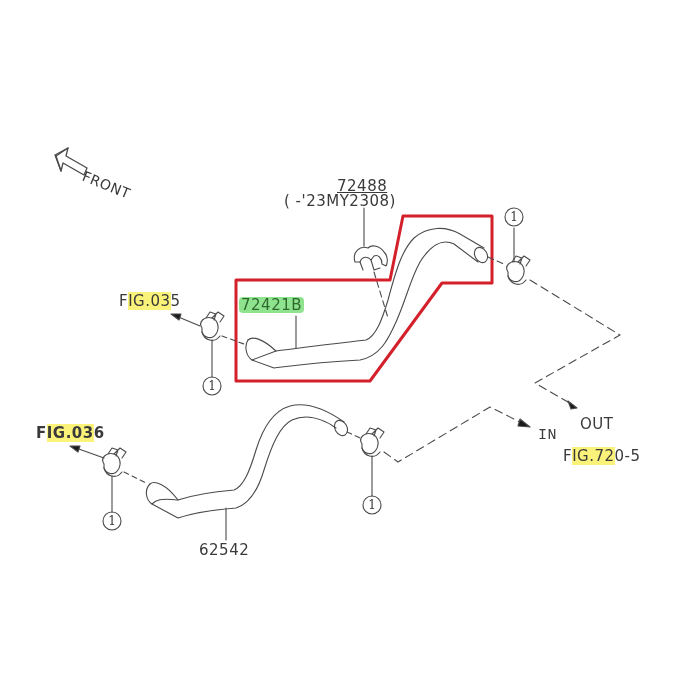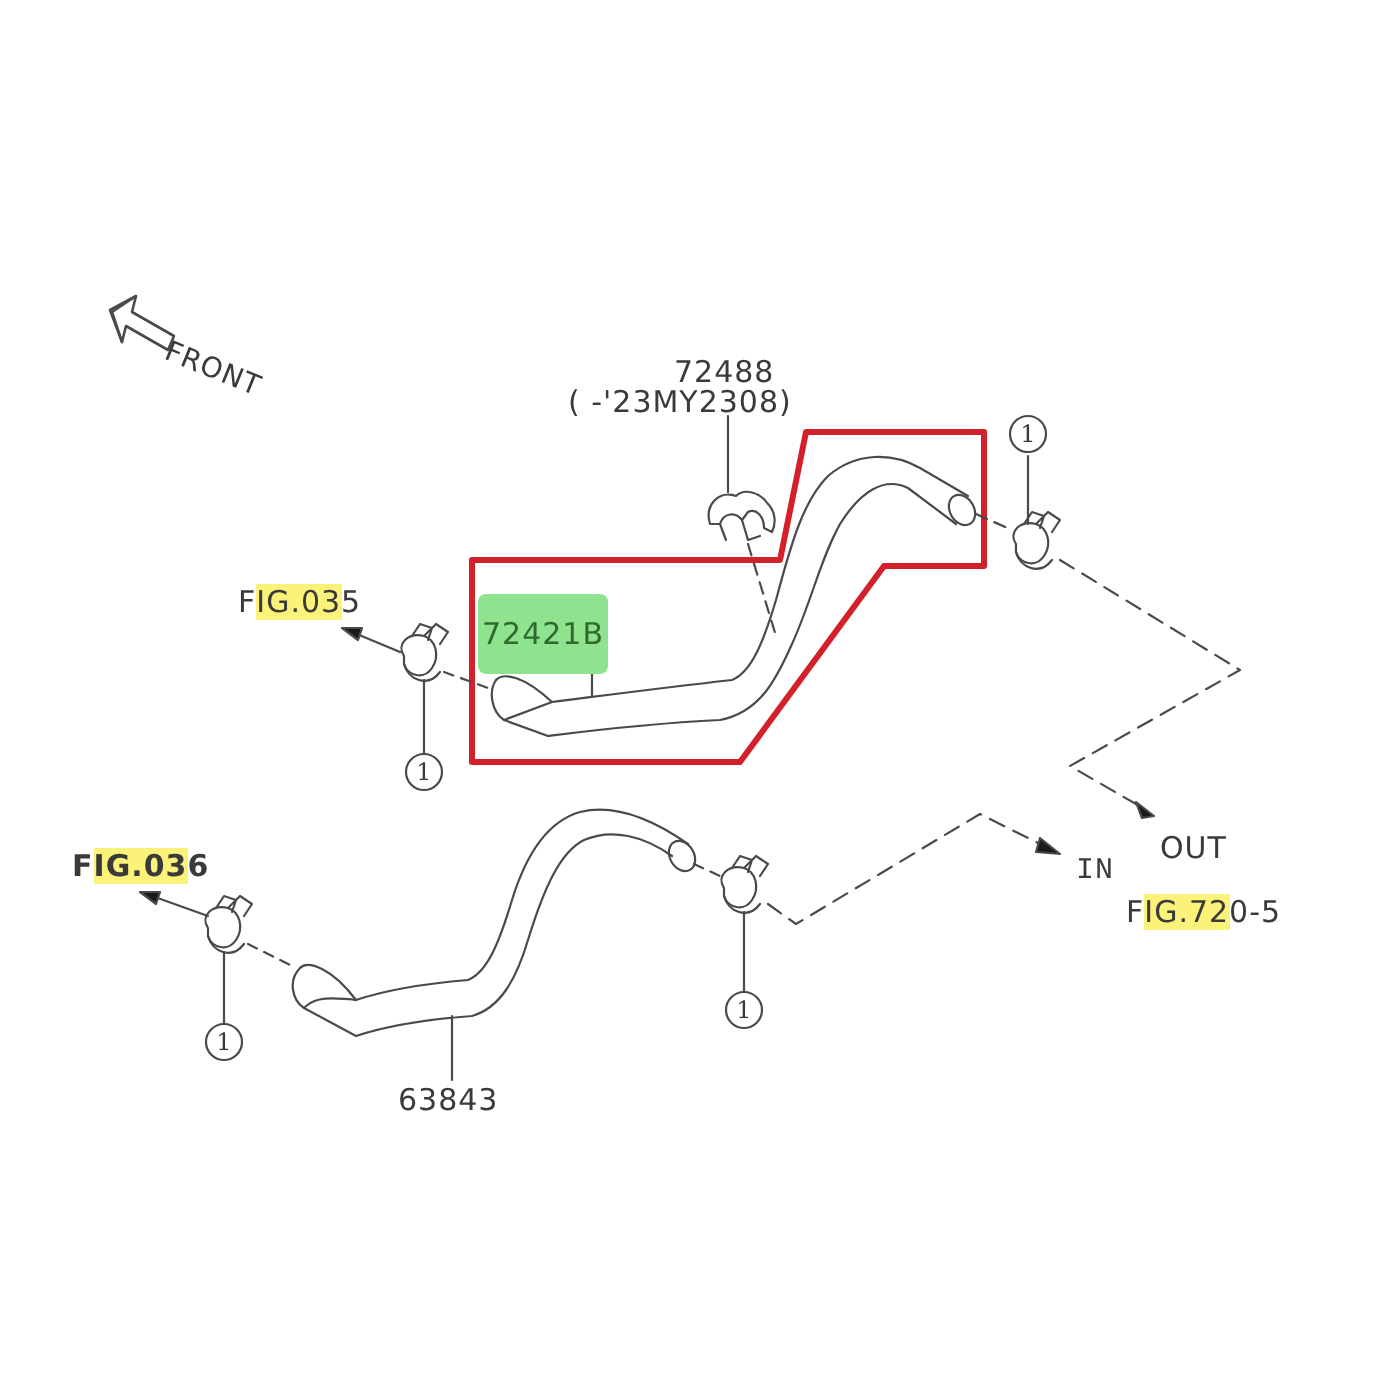--- a/index.html
+++ b/index.html
@@ -1,20 +1,20 @@
 <!DOCTYPE html>
 <html><head>
   <meta charset="utf-8">
   <style>
     html, body { margin: 0; padding: 0; background: #ffffff; }
     body { width: 700px; height: 700px; overflow: hidden; position: relative; font-family: "DejaVu Sans", sans-serif; }
     #diagram { position: absolute; left: 0; top: 0; width: 700px; height: 700px; }
     .lbl { position: absolute; font-family: "DejaVu Sans", sans-serif; font-size: 15px; color: #3a3a3a; letter-spacing: 0.5px; white-space: nowrap; line-height: 16px; }
     .hl-yellow { background: #fbf27a; }
-    .hl-green { background: #8fe38f; color: #2e6a2e; border-radius: 4px; padding: 12px 2px; }
+    .hl-green { background: #8fe38f; color: #2e6a2e; border-radius: 4px; padding: 0 2px; }
     .front { transform: rotate(22deg); transform-origin: left top; font-size: 14px; }
   </style>
 </head>
 <body>
 
 <svg id="diagram" viewBox="0 0 700 700" xmlns="http://www.w3.org/2000/svg">
   <g fill="none" stroke="#4a4a4a" stroke-width="1.1" stroke-linecap="round" stroke-linejoin="round">
 
     <g>
       <path d="M55,155 L68,148 L66,156 L87,168 L84,175 L63,163 L61,171 Z" stroke-width="1.3"></path>
@@ -99,33 +99,33 @@
   <g font-family="DejaVu Serif, serif" font-size="12" fill="#3a3a3a" text-anchor="middle">
     <text x="514" y="221">1</text>
     <text x="212" y="390">1</text>
     <text x="372" y="509">1</text>
     <text x="112" y="525">1</text>
   </g>
 </svg>
 
 <div class="lbl front" style="left:86px; top:168px;">FRONT</div>
 
-<div class="lbl" style="left:337px; top:178px;">72488</div>
+<div class="lbl" style="left:337px; top:178px;text-decoration:underline;">72488</div>
 <div class="lbl" style="left:284px; top:193px;">(     -'23MY2308)</div>
 
 <div class="lbl hl-green" style="left:239px; top:297px;">72421B</div>
 
 <div class="lbl" style="left:119px; top:293px;">
   <span>F</span><span class="hl-yellow">IG.03</span><span>5</span>
 </div>
 
 <div class="lbl" style="left:36px; top:425px;font-weight:bold;">
   <span>F</span><span class="hl-yellow">IG.03</span><span>6</span>
 </div>
 
 <div class="lbl" style="left:563px; top:448px;">
   <span>F</span><span class="hl-yellow">IG.72</span><span>0-5</span>
 </div>
 
 <div class="lbl" style="left:580px; top:416px;">OUT</div>
 <div class="lbl" style="left:538px; top:428px;font-family:Liberation Mono, monospace;">IN</div>
 
-<div class="lbl" style="left:199px; top:542px;">63843</div>
+<div class="lbl" style="left:199px; top:542px;">62542</div>
 
 </body></html>

